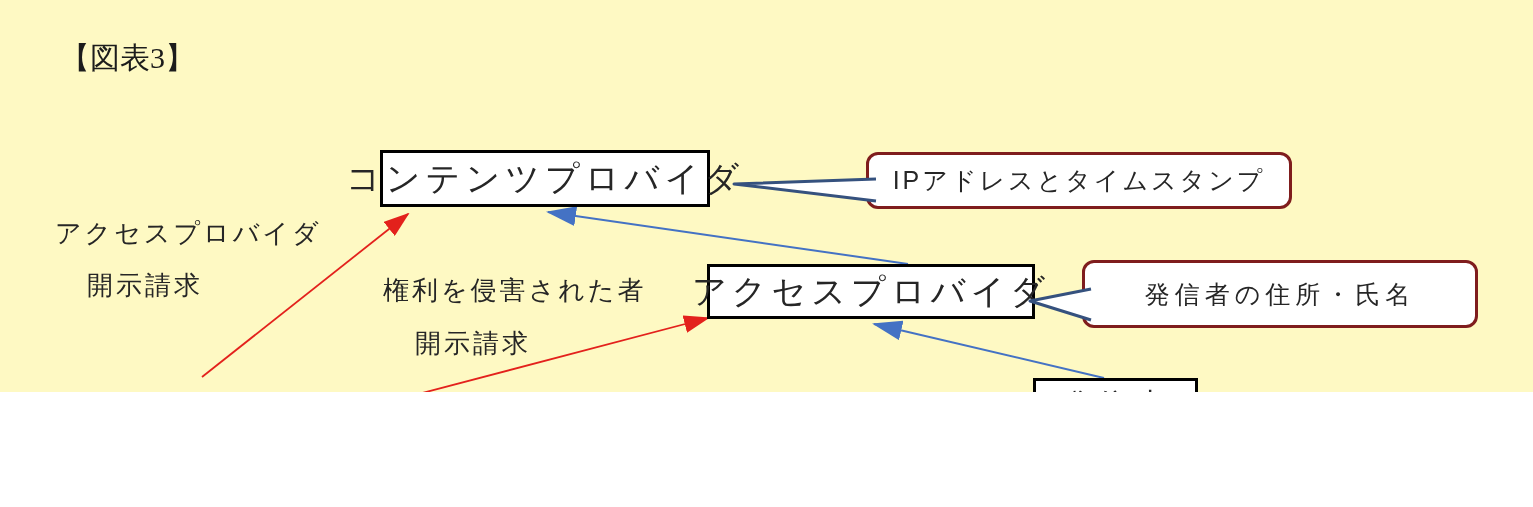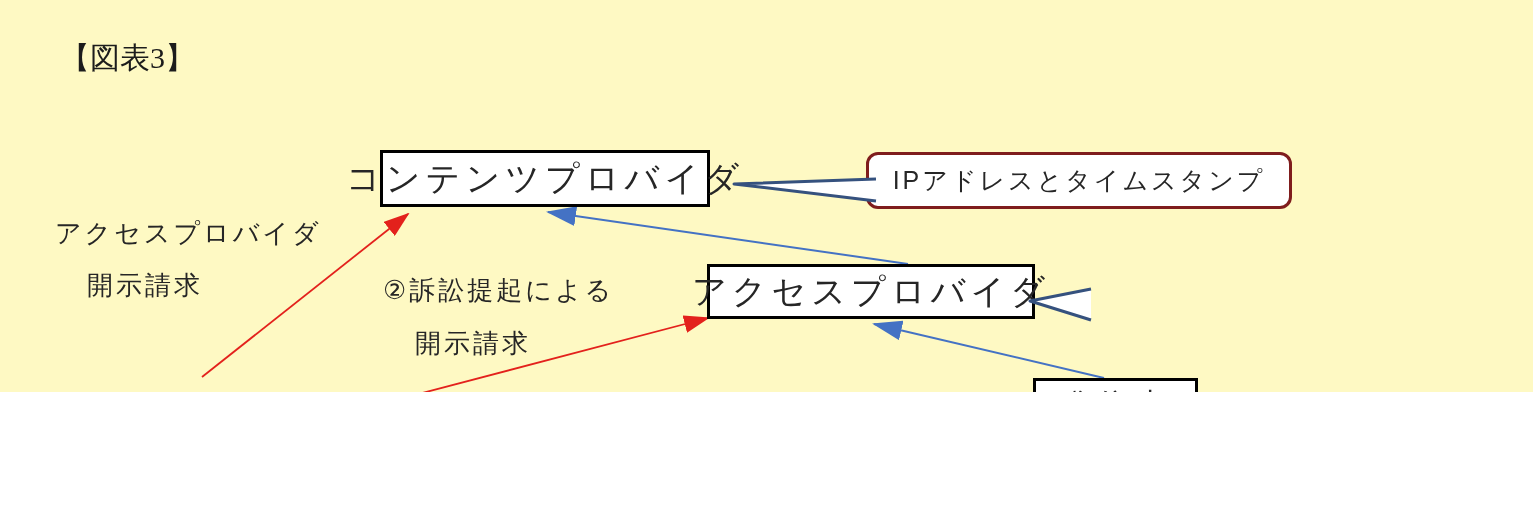--- a/index.html
+++ b/index.html
@@ -74,35 +74,38 @@
     <line x1="908" y1="264" x2="548" y2="212" stroke="#4472c4" stroke-width="2" marker-end="url(#mBlue)"></line>
     <line x1="1104" y1="378" x2="874" y2="324" stroke="#4472c4" stroke-width="2" marker-end="url(#mBlue)"></line>
 
     <line x1="33" y1="490" x2="1533" y2="490" stroke="#c6c6c6" stroke-width="2" stroke-dasharray="5,106" opacity="0.6"></line>
   </svg>
 
   <div class="fig-title">【図表3】</div>
 
   <div class="arrow-label" id="lbl-s1-l1">アクセスプロバイダ</div>
   <div class="arrow-label" id="lbl-s1-l2">開示請求</div>
-  <div class="arrow-label" id="lbl-s2-l1">②訴訟提起による</div>
+  <div class="arrow-label" id="lbl-s2-l1">権利を侵害された者</div>
   <div class="arrow-label" id="lbl-s2-l2">開示請求</div>
 
   <div class="node" id="box-content-provider">
     <span>コンテンツプロバイダ</span>
   </div>
   <div class="node" id="box-access-provider">
     <span>アクセスプロバイダ</span>
   </div>
   <div class="node" id="box-sender">
     <span>発信者</span>
   </div>
 
   <div class="callout" id="callout-ip">
     <span>IPアドレスとタイムスタンプ</span>
   </div>
+  <div class="callout" id="callout-sender-info">
+    <span>発信者の住所・氏名</span>
+  </div>
 
   <svg class="layer svg-over" width="1533" height="507" viewBox="0 0 1533 507" xmlns="http://www.w3.org/2000/svg">
     <path d="M876,179 L734,184 L876,201" fill="#ffffff" stroke="#35517e" stroke-width="3" stroke-linejoin="round"></path>
     <path d="M1091,289 L1030,301 L1091,320" fill="#ffffff" stroke="#35517e" stroke-width="3" stroke-linejoin="round"></path>
   </svg>
 
 </div>
 
 </body></html>

